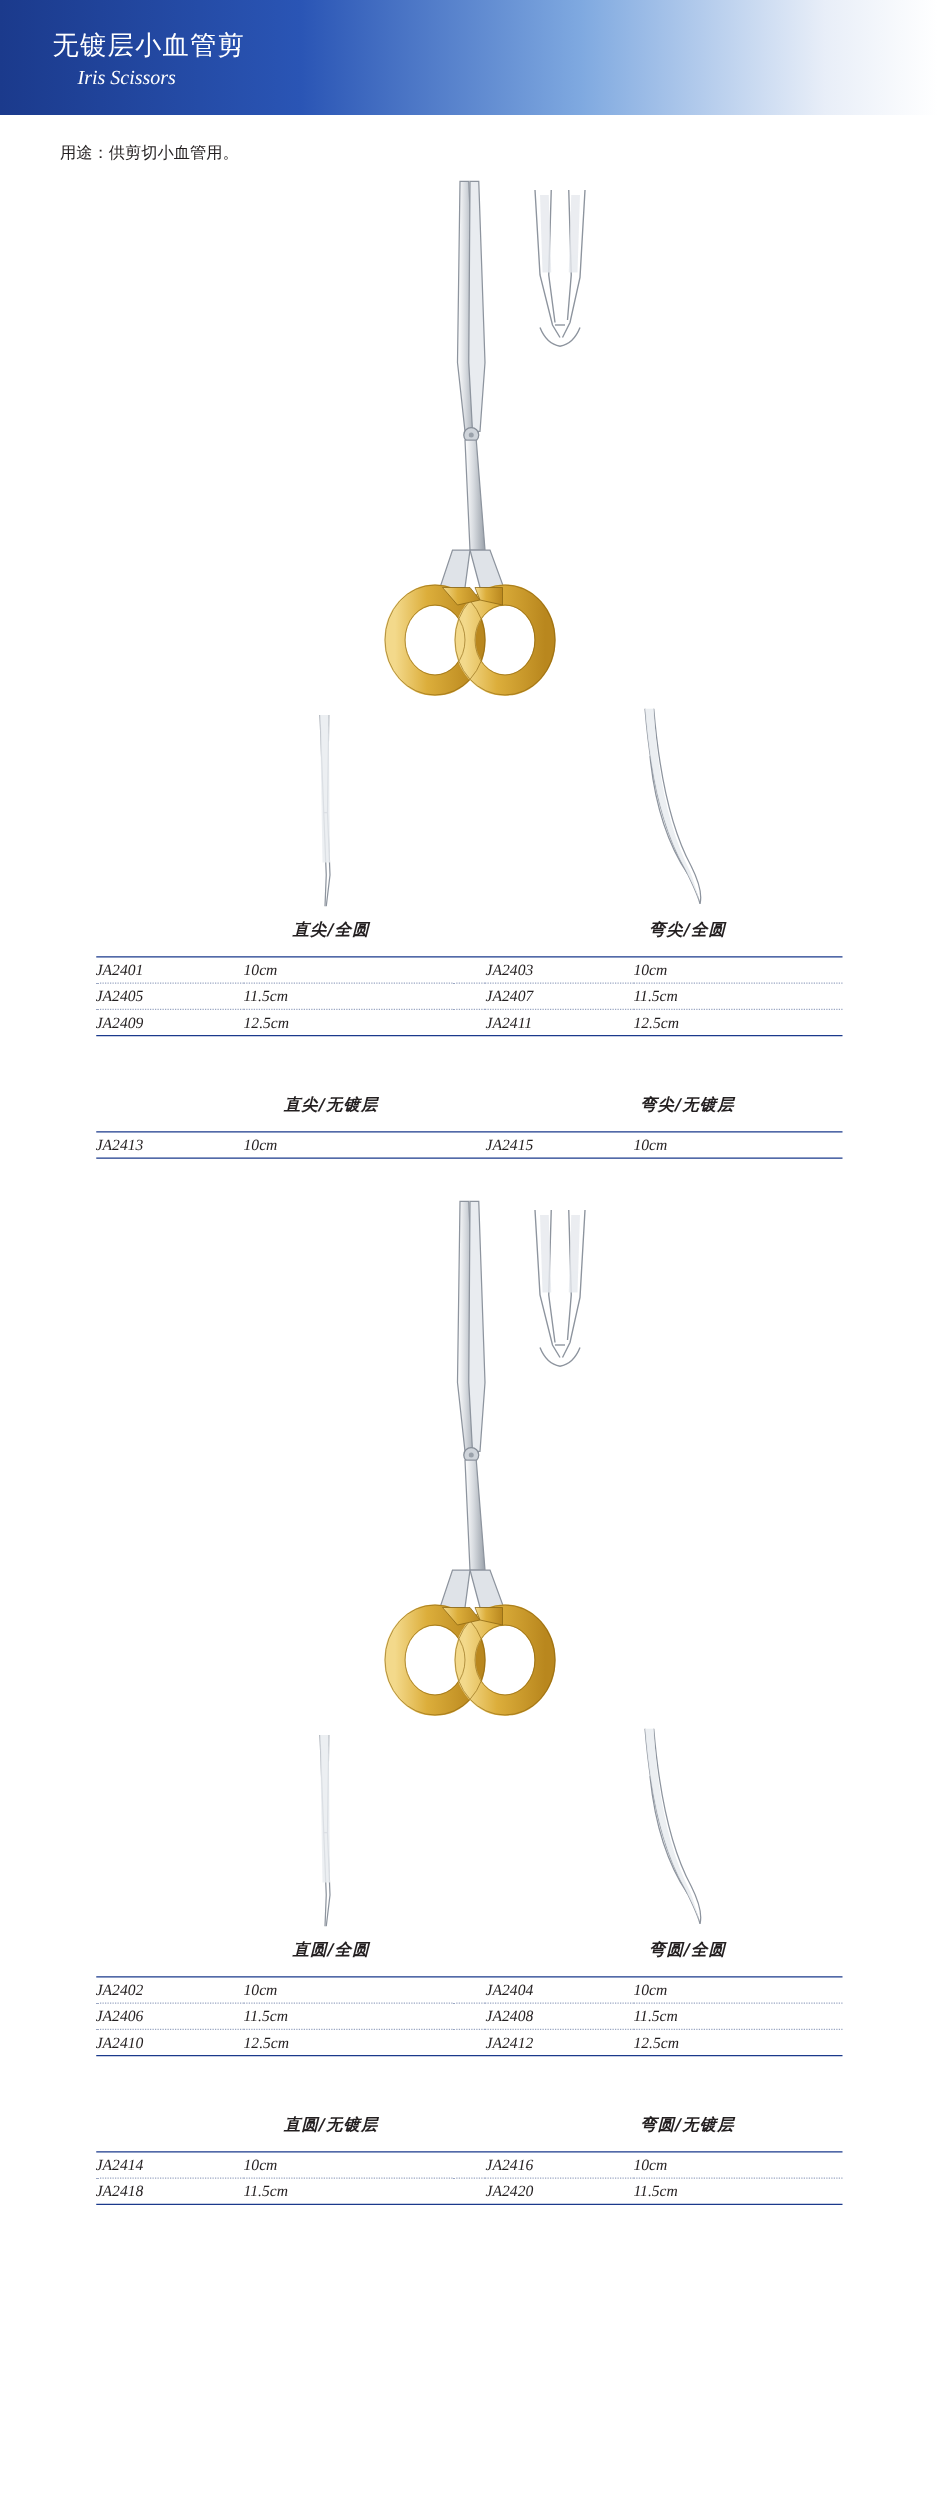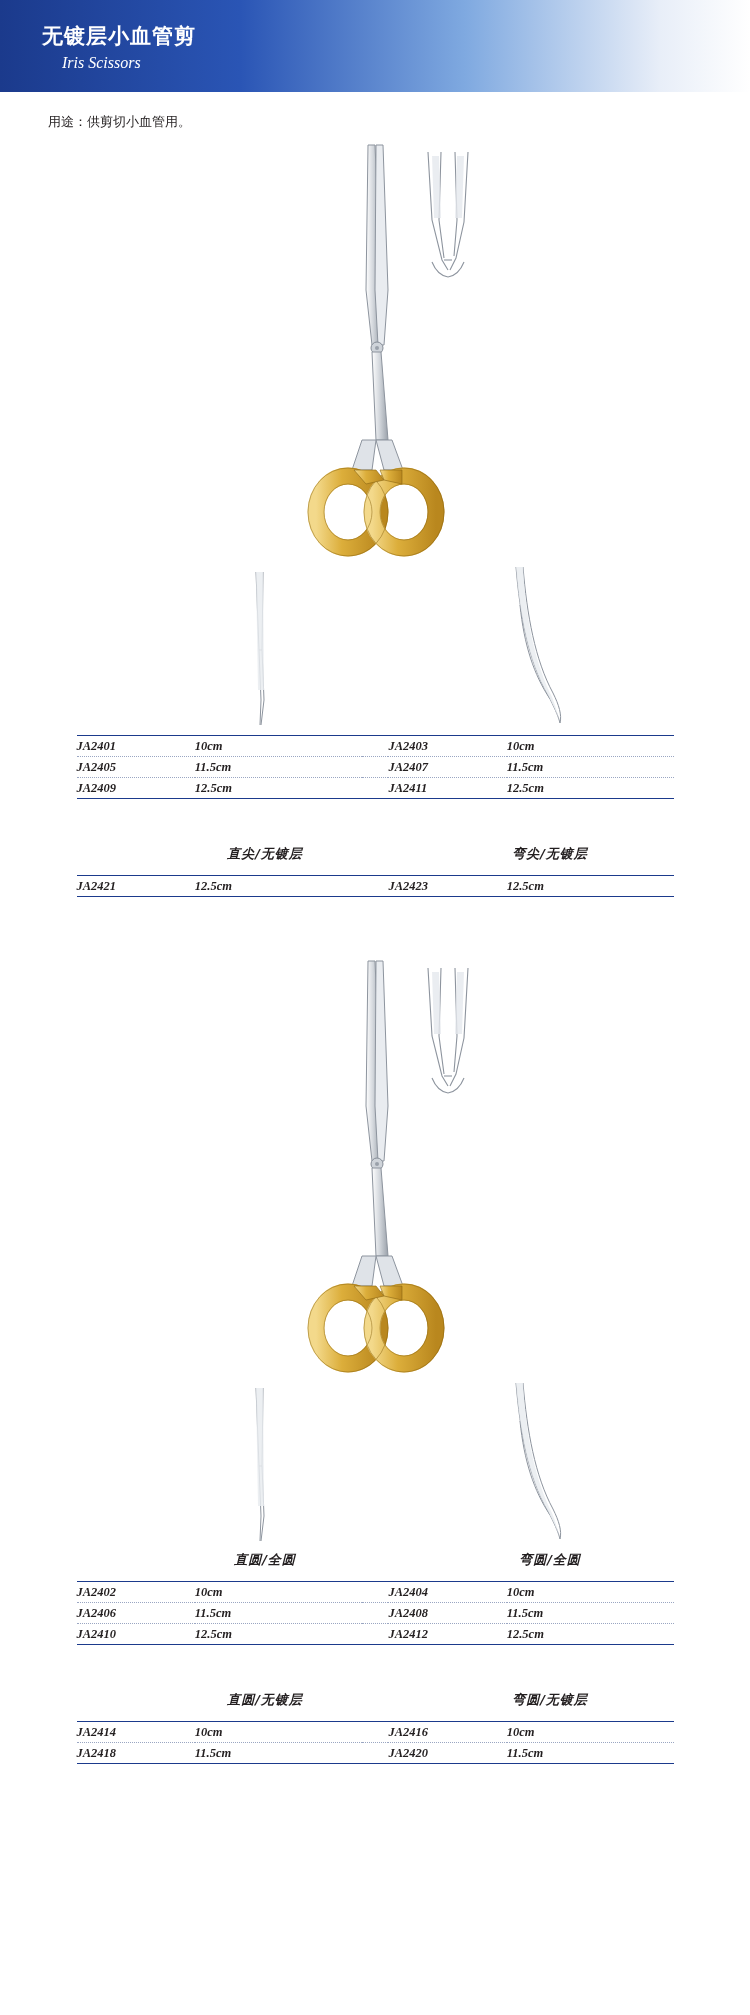--- a/index.html
+++ b/index.html
@@ -27,21 +27,21 @@
     top: 0;
     width: 750px;
     height: 92px;
     background: linear-gradient(to right, #1b3a8c 0%, #2a55b5 32%, #7fa9e0 62%, #e8eef8 88%, #ffffff 100%);
   }
   .header-title-cn {
     position: absolute;
     left: 42px;
     top: 22px;
     font-size: 21px;
-    font-weight: bold;
+    font-weight: normal;
     color: #ffffff;
     letter-spacing: 1px;
     font-family: "DejaVu Sans", sans-serif;
   }
   .header-title-en {
     position: absolute;
     left: 62px;
     top: 54px;
     font-size: 16px;
     font-style: italic;
@@ -140,21 +140,20 @@
     table-layout: fixed;
   }
   table.codes td {
     height: 20px;
     font-size: 12.5px;
     font-style: italic;
     font-family: "Liberation Serif", serif;
     color: #231f20;
     padding: 0;
     border-bottom: 1px dotted #9aa6c2;
-    font-weight: bold;
   }
   table.codes tr:last-child td {
     border-bottom: none;
   }
   td.code { width: 110px; padding-left: 6px; text-align: left; }
   td.size { width: 155px; text-align: left; }
   td.gap  { width: 25px; }
   .spacer-md { height: 46px; }
 
   
@@ -258,20 +257,24 @@
             <path d="M26 2 C30 50, 38 95, 58 130 C64 142, 68 150, 70 158"></path>
             <path d="M33 2 C37 50, 45 95, 63 128 C69 140, 72 150, 70 158"></path>
             <path d="M30 40 C34 80, 44 110, 60 134"></path>
           </g>
           <path d="M26 2 C30 50, 38 95, 58 130 C64 142, 68 150, 70 158 C68 150, 66 142, 62 132 C46 100, 36 58, 33 2 Z" fill="#e9ecf0" stroke="none" opacity="0.85"></path>
         </svg>
       </div>
     </div>
 
     <div class="variant-block">
+      <div class="col-headings">
+        <div class="col-heading left">直尖/全圆</div>
+        <div class="col-heading right">弯尖/全圆</div>
+      </div>
       <div class="table-wrap">
         <table class="codes">
           <tbody>
             <tr>
               <td class="code">JA2401</td>
               <td class="size">10cm</td>
               <td class="gap"></td>
               <td class="code">JA2403</td>
               <td class="size">10cm</td>
             </tr>
@@ -298,25 +301,25 @@
 
     <div class="variant-block">
       <div class="col-headings">
         <div class="col-heading left">直尖/无镀层</div>
         <div class="col-heading right">弯尖/无镀层</div>
       </div>
       <div class="table-wrap">
         <table class="codes">
           <tbody>
             <tr>
-              <td class="code">JA2421</td>
-              <td class="size">12.5cm</td>
-              <td class="gap"></td>
-              <td class="code">JA2423</td>
-              <td class="size">12.5cm</td>
+              <td class="code">JA2413</td>
+              <td class="size">10cm</td>
+              <td class="gap"></td>
+              <td class="code">JA2415</td>
+              <td class="size">10cm</td>
             </tr>
           </tbody>
         </table>
       </div>
     </div>
   </div>
 
   <div class="section" id="section-2">
 
     <div class="illustrations">

